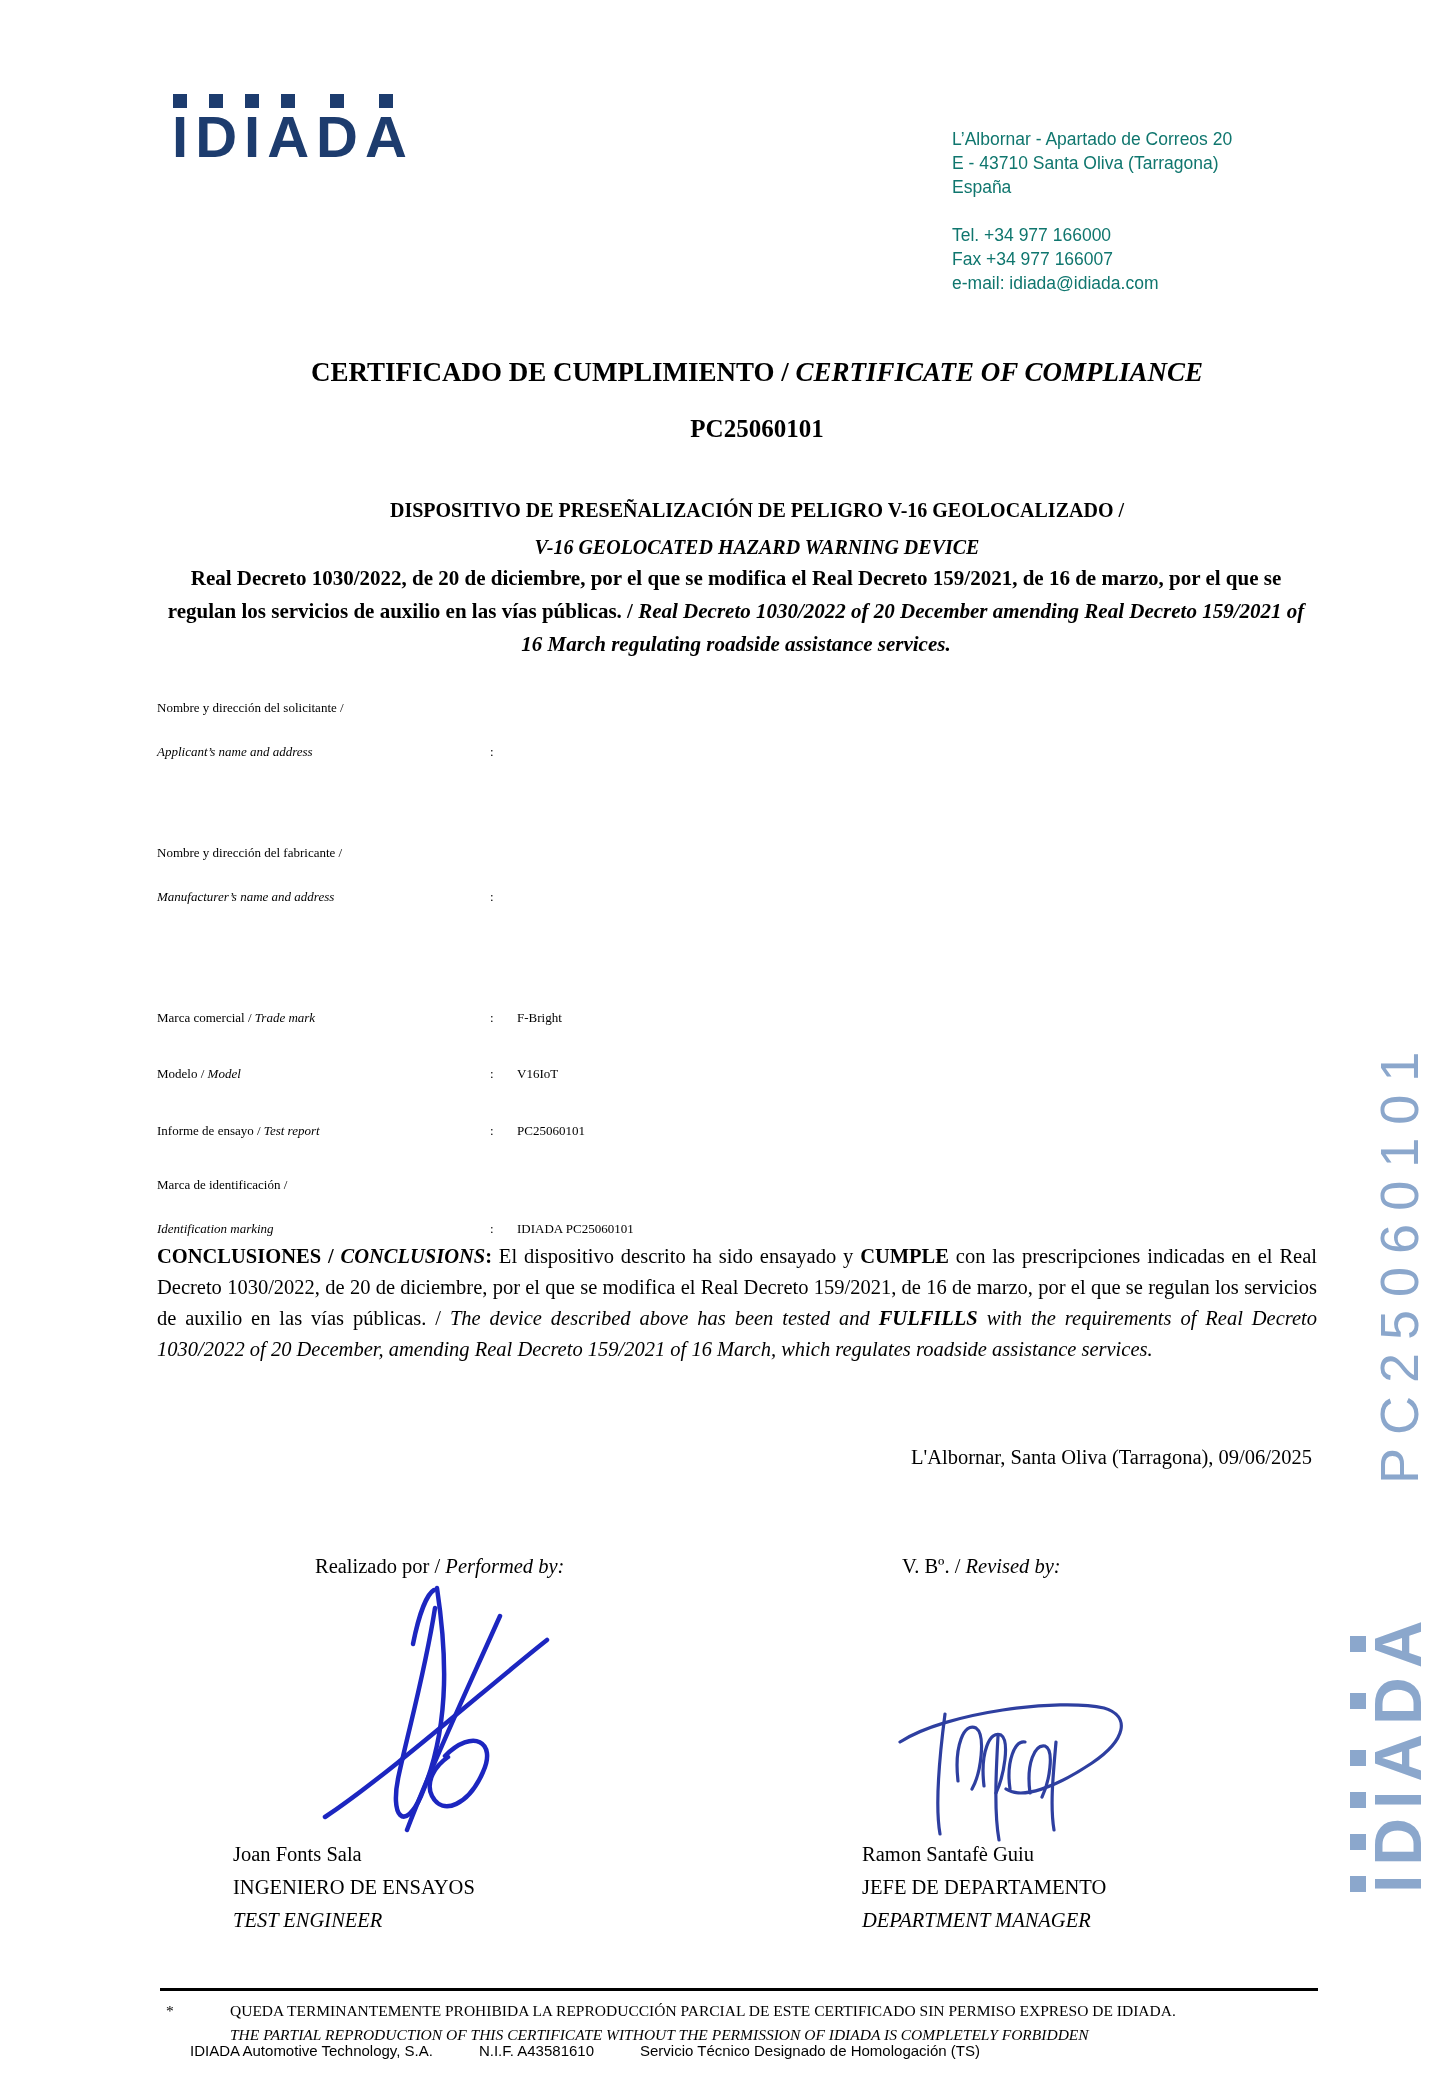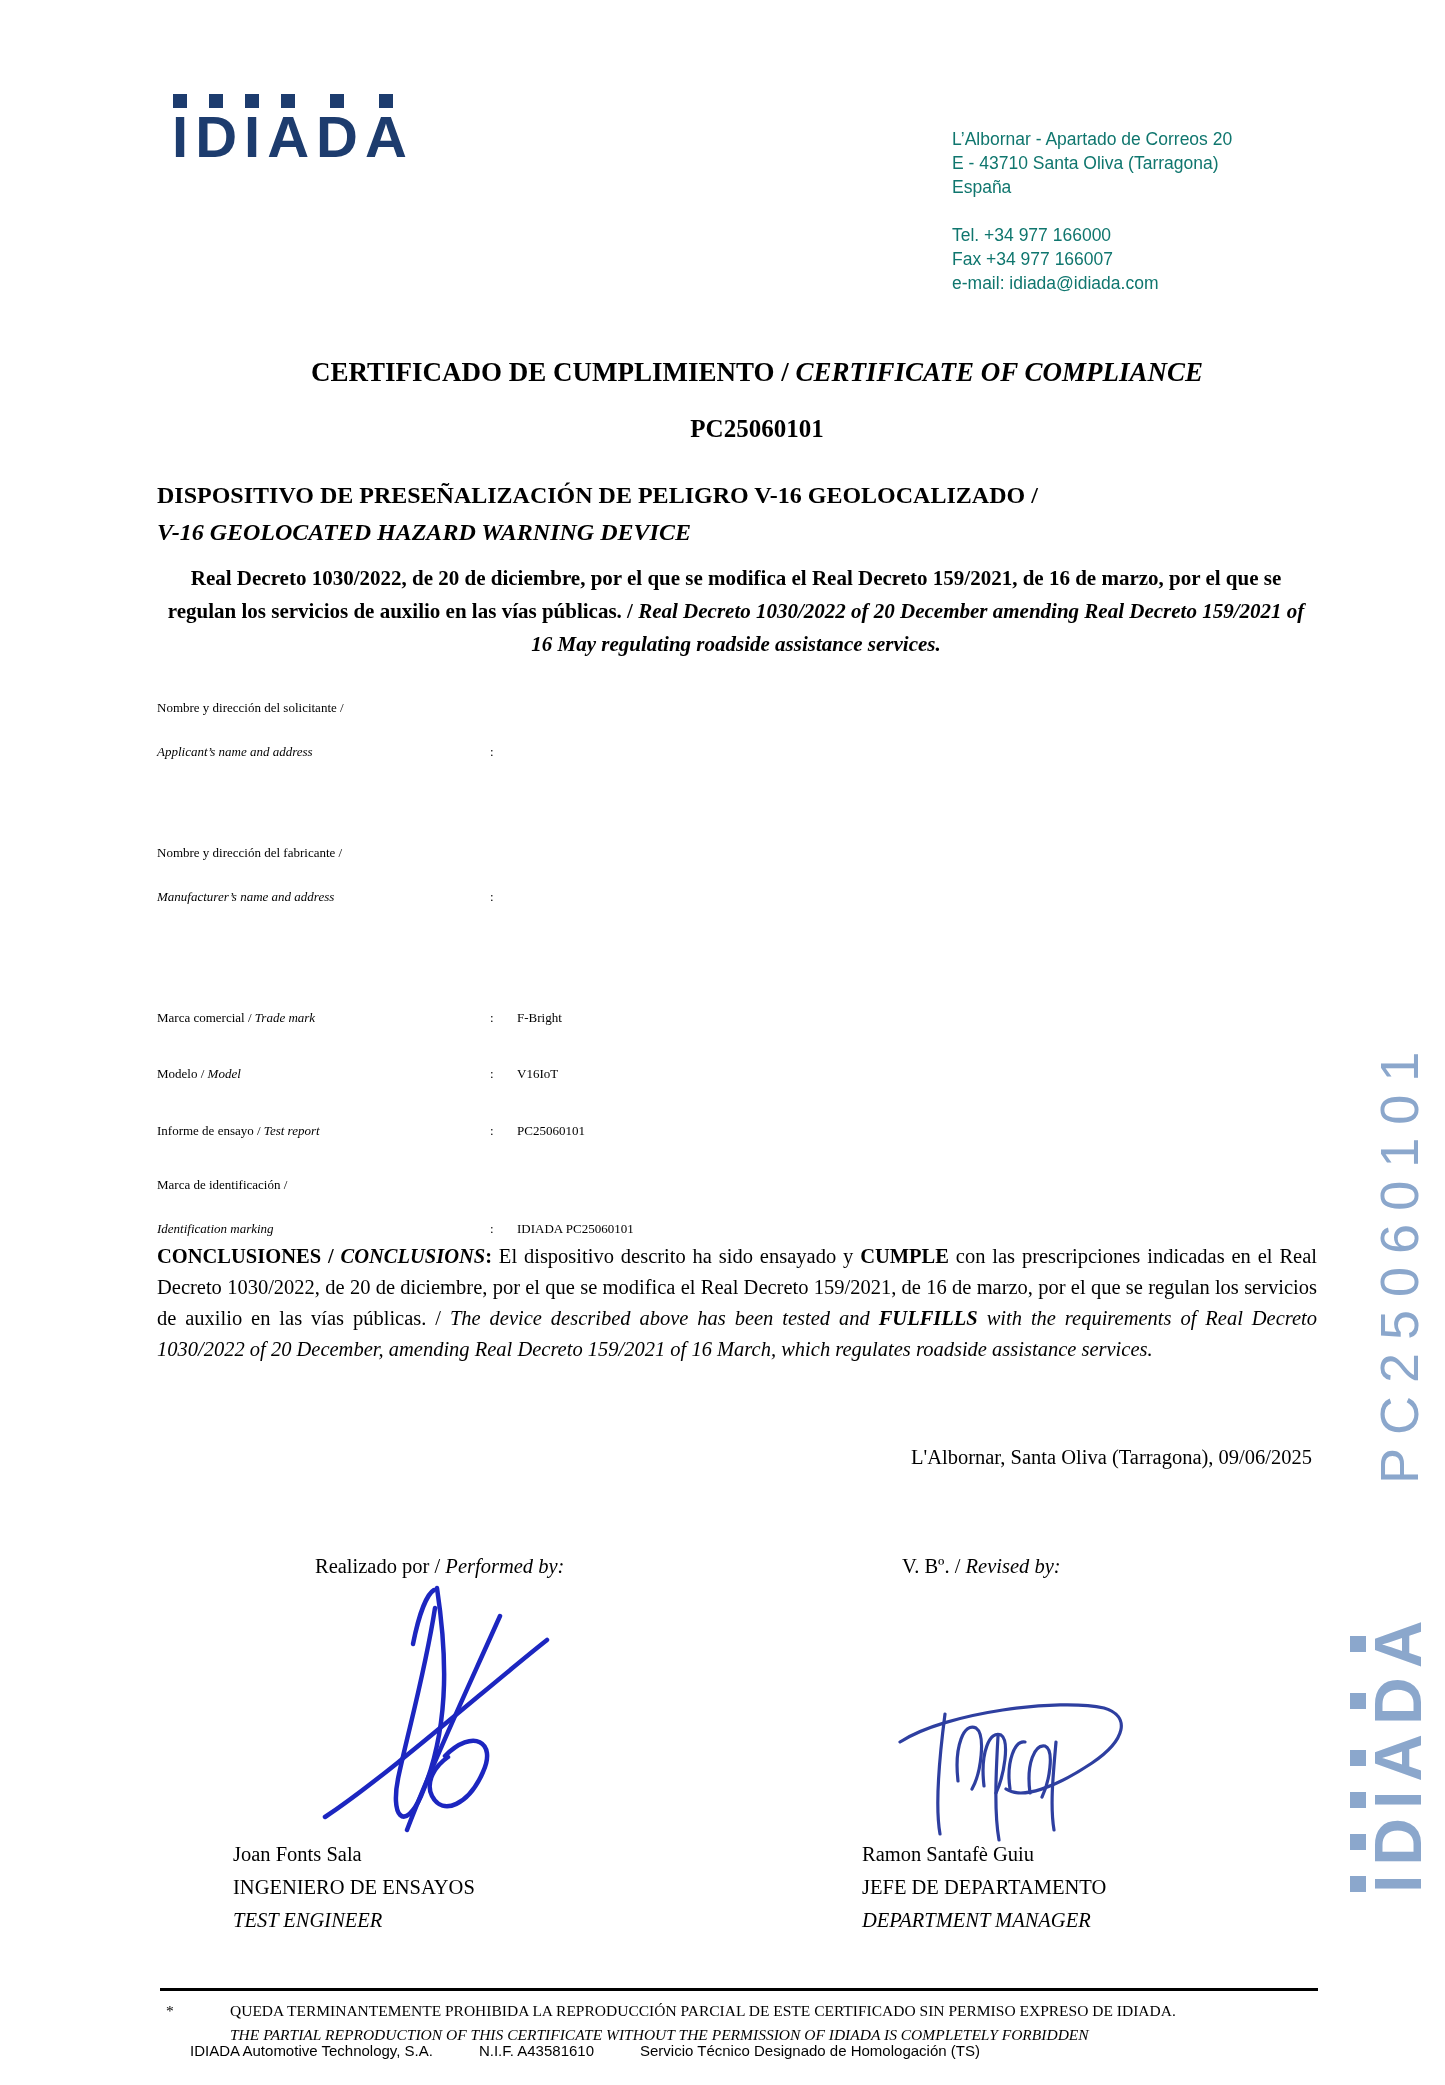--- a/index.html
+++ b/index.html
@@ -37,21 +37,21 @@
     font-family:"Liberation Sans",sans-serif;
     font-size:17.5px;line-height:24px;color:#0f766e;
   }
   .contact .gap{height:24px;}
   
   .b{font-weight:bold;}
   .bi{font-weight:bold;font-style:italic;}
   .i{font-style:italic;}
   .h-title{position:absolute;left:157px;top:357px;width:1200px;text-align:center;font-size:27px;}
   .h-num{position:absolute;left:157px;top:415px;width:1200px;text-align:center;font-size:25px;font-weight:bold;}
-  .h-device{position:absolute;left:157px;top:477px;width:1200px;text-align:left;font-size:24px;line-height:37px;}
+  .h-device{position:absolute;left:157px;top:492px;width:1200px;text-align:center;font-size:20px;line-height:37px;}
   .h-reg{position:absolute;left:156px;top:562px;width:1160px;text-align:center;font-size:21px;line-height:33px;}
   
   .frow{position:absolute;left:157px;display:flex;align-items:flex-end;font-size:13px;}
   .flabel{width:333px;line-height:36px;}
   .flabel .en{font-style:italic;}
   .frow.two .flabel .en{display:block;margin-top:8px;}
   .fcolon{width:27px;line-height:36px;}
   .fvalue{line-height:36px;white-space:nowrap;}
   
   .conclusions{
@@ -138,21 +138,21 @@
 
   <div class="h-title">
     <span class="b">CERTIFICADO DE CUMPLIMIENTO / </span><span class="bi">CERTIFICATE OF COMPLIANCE</span>
   </div>
   <div class="h-num">PC25060101</div>
   <div class="h-device">
     <div class="b">DISPOSITIVO DE PRESEÑALIZACIÓN DE PELIGRO V-16 GEOLOCALIZADO /</div>
     <div class="bi">V-16 GEOLOCATED HAZARD WARNING DEVICE</div>
   </div>
   <div class="h-reg">
-    <span class="b">Real Decreto 1030/2022, de 20 de diciembre, por el que se modifica el Real Decreto 159/2021, de 16 de marzo, por el que se regulan los servicios de auxilio en las vías públicas. / </span><span class="bi">Real Decreto 1030/2022 of 20 December amending Real Decreto 159/2021 of 16 May regulating roadside assistance services.</span>
+    <span class="b">Real Decreto 1030/2022, de 20 de diciembre, por el que se modifica el Real Decreto 159/2021, de 16 de marzo, por el que se regulan los servicios de auxilio en las vías públicas. / </span><span class="bi">Real Decreto 1030/2022 of 20 December amending Real Decreto 159/2021 of 16 March regulating roadside assistance services.</span>
   </div>
 
   <div class="frow two" style="top:690px">
     <div class="flabel"><span class="es">Nombre y dirección del solicitante /</span><span class="en">Applicant’s name and address</span></div>
     <div class="fcolon">:</div>
     <div class="fvalue"></div>
   </div>
   <div class="frow two" style="top:835px">
     <div class="flabel"><span class="es">Nombre y dirección del fabricante /</span><span class="en">Manufacturer’s name and address</span></div>
     <div class="fcolon">:</div>

